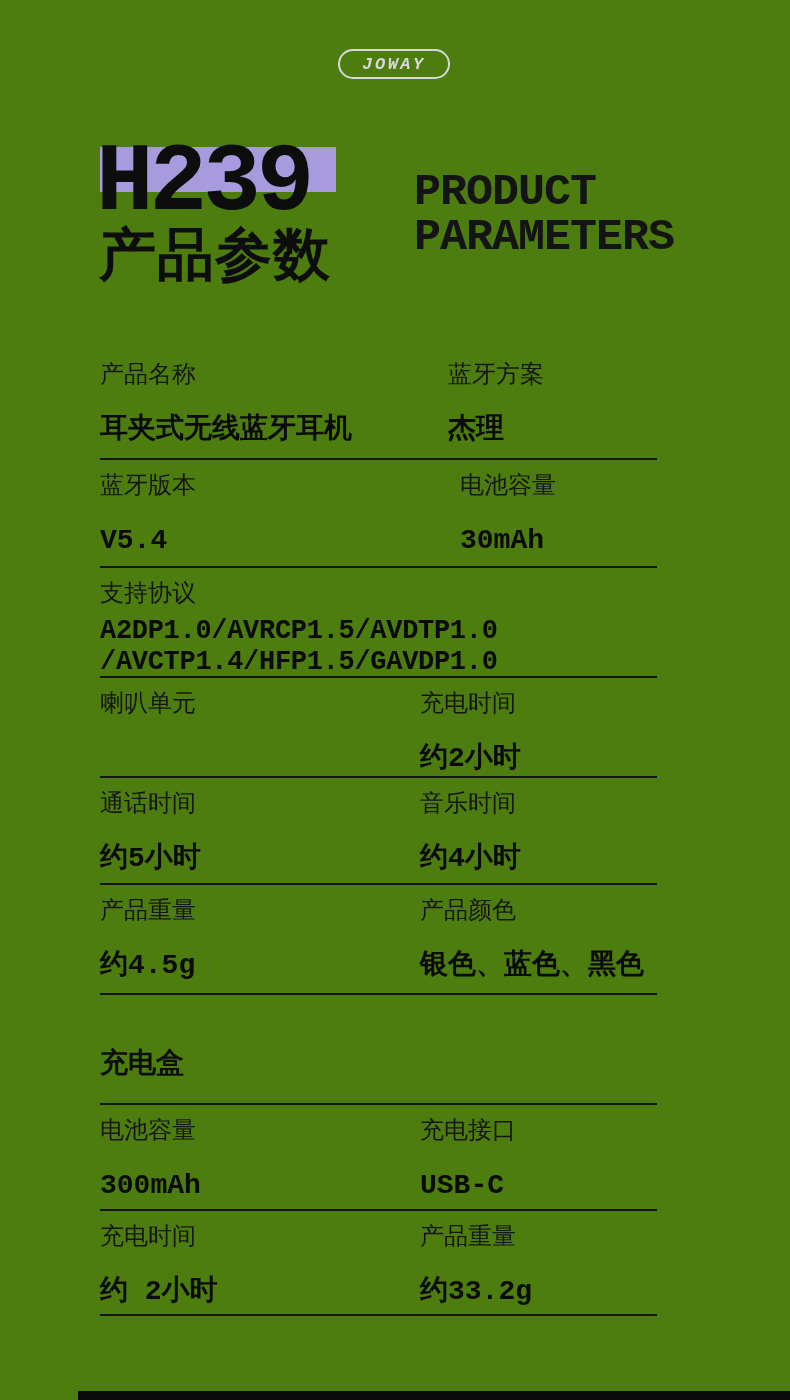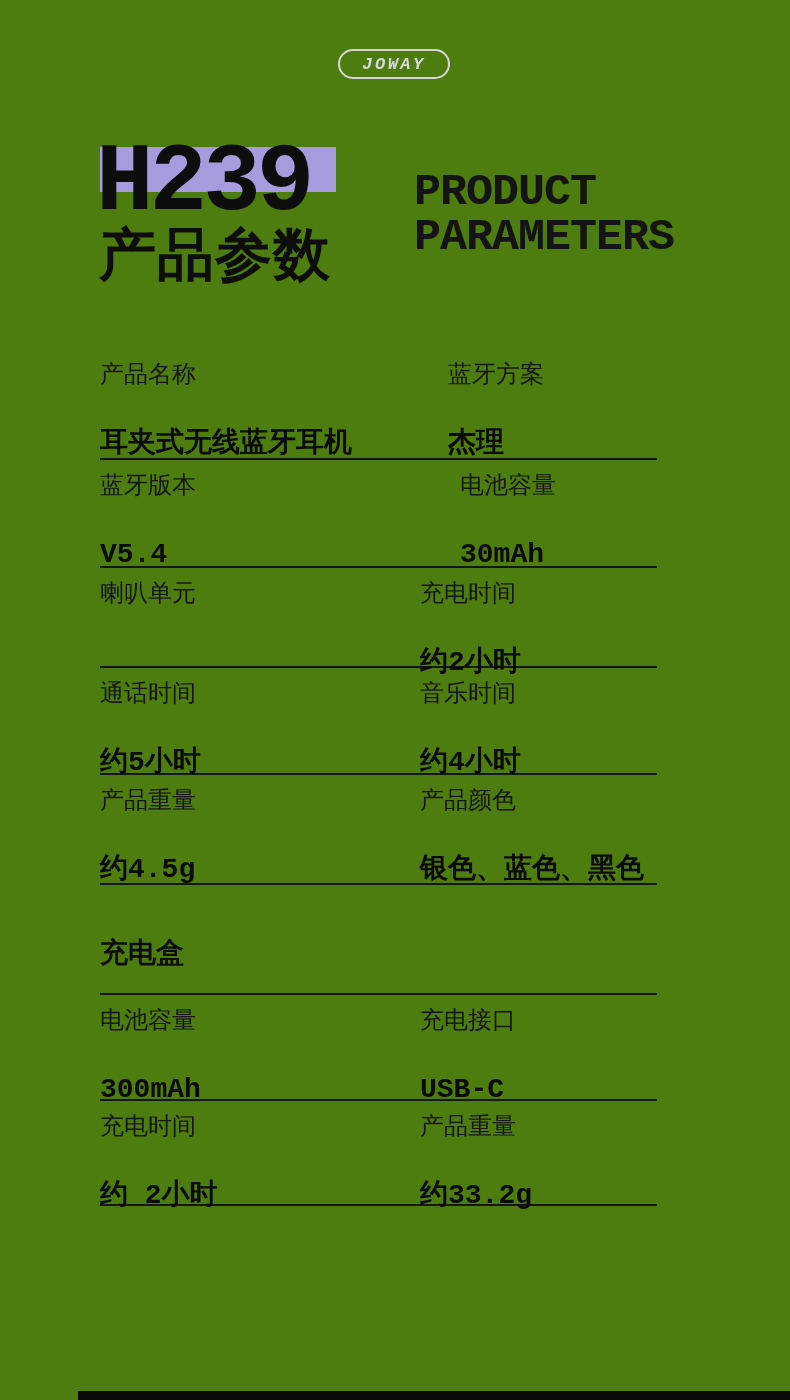--- a/index.html
+++ b/index.html
@@ -56,21 +56,21 @@
   .r-h110{height:110px;padding-top:14px;}
   .r-h100{height:100px;padding-top:14px;}
   .r-h107{height:107px;padding-top:14px;}
   .r-h106{height:106px;padding-top:14px;}
   .r-h105b{height:105px;padding-top:14px;}
   .label{
     font-size:24px;line-height:26px;font-weight:400;color:#161616;
   }
   .value{
     font-size:28px;line-height:30px;font-weight:700;
-    margin-top:40px;color:#0a0a0a;
+    margin-top:26px;color:#0a0a0a;
   }
   .value.multi{
     font-size:27px;line-height:31px;margin-top:8px;
     white-space:pre-line;letter-spacing:-0.3px;
   }
   .section-title-block{
     box-sizing:border-box;height:110px;padding-top:54px;
     border-bottom:2px solid #161616;
   }
   .section-title{
@@ -115,20 +115,25 @@
       <div>
         <div class="label">蓝牙版本</div>
         <div class="value">V5.4</div>
       </div>
       <div>
         <div class="label">电池容量</div>
         <div class="value">30mAh</div>
       </div>
     </div>
 
+    <div class="row full r-h110">
+      <div class="label">支持协议</div>
+      <div class="value multi">A2DP1.0/AVRCP1.5/AVDTP1.0
+/AVCTP1.4/HFP1.5/GAVDP1.0</div>
+    </div>
 
     <div class="row r-h100">
       <div>
         <div class="label">喇叭单元</div>
       </div>
       <div>
         <div class="label">充电时间</div>
         <div class="value">约2小时</div>
       </div>
     </div>

